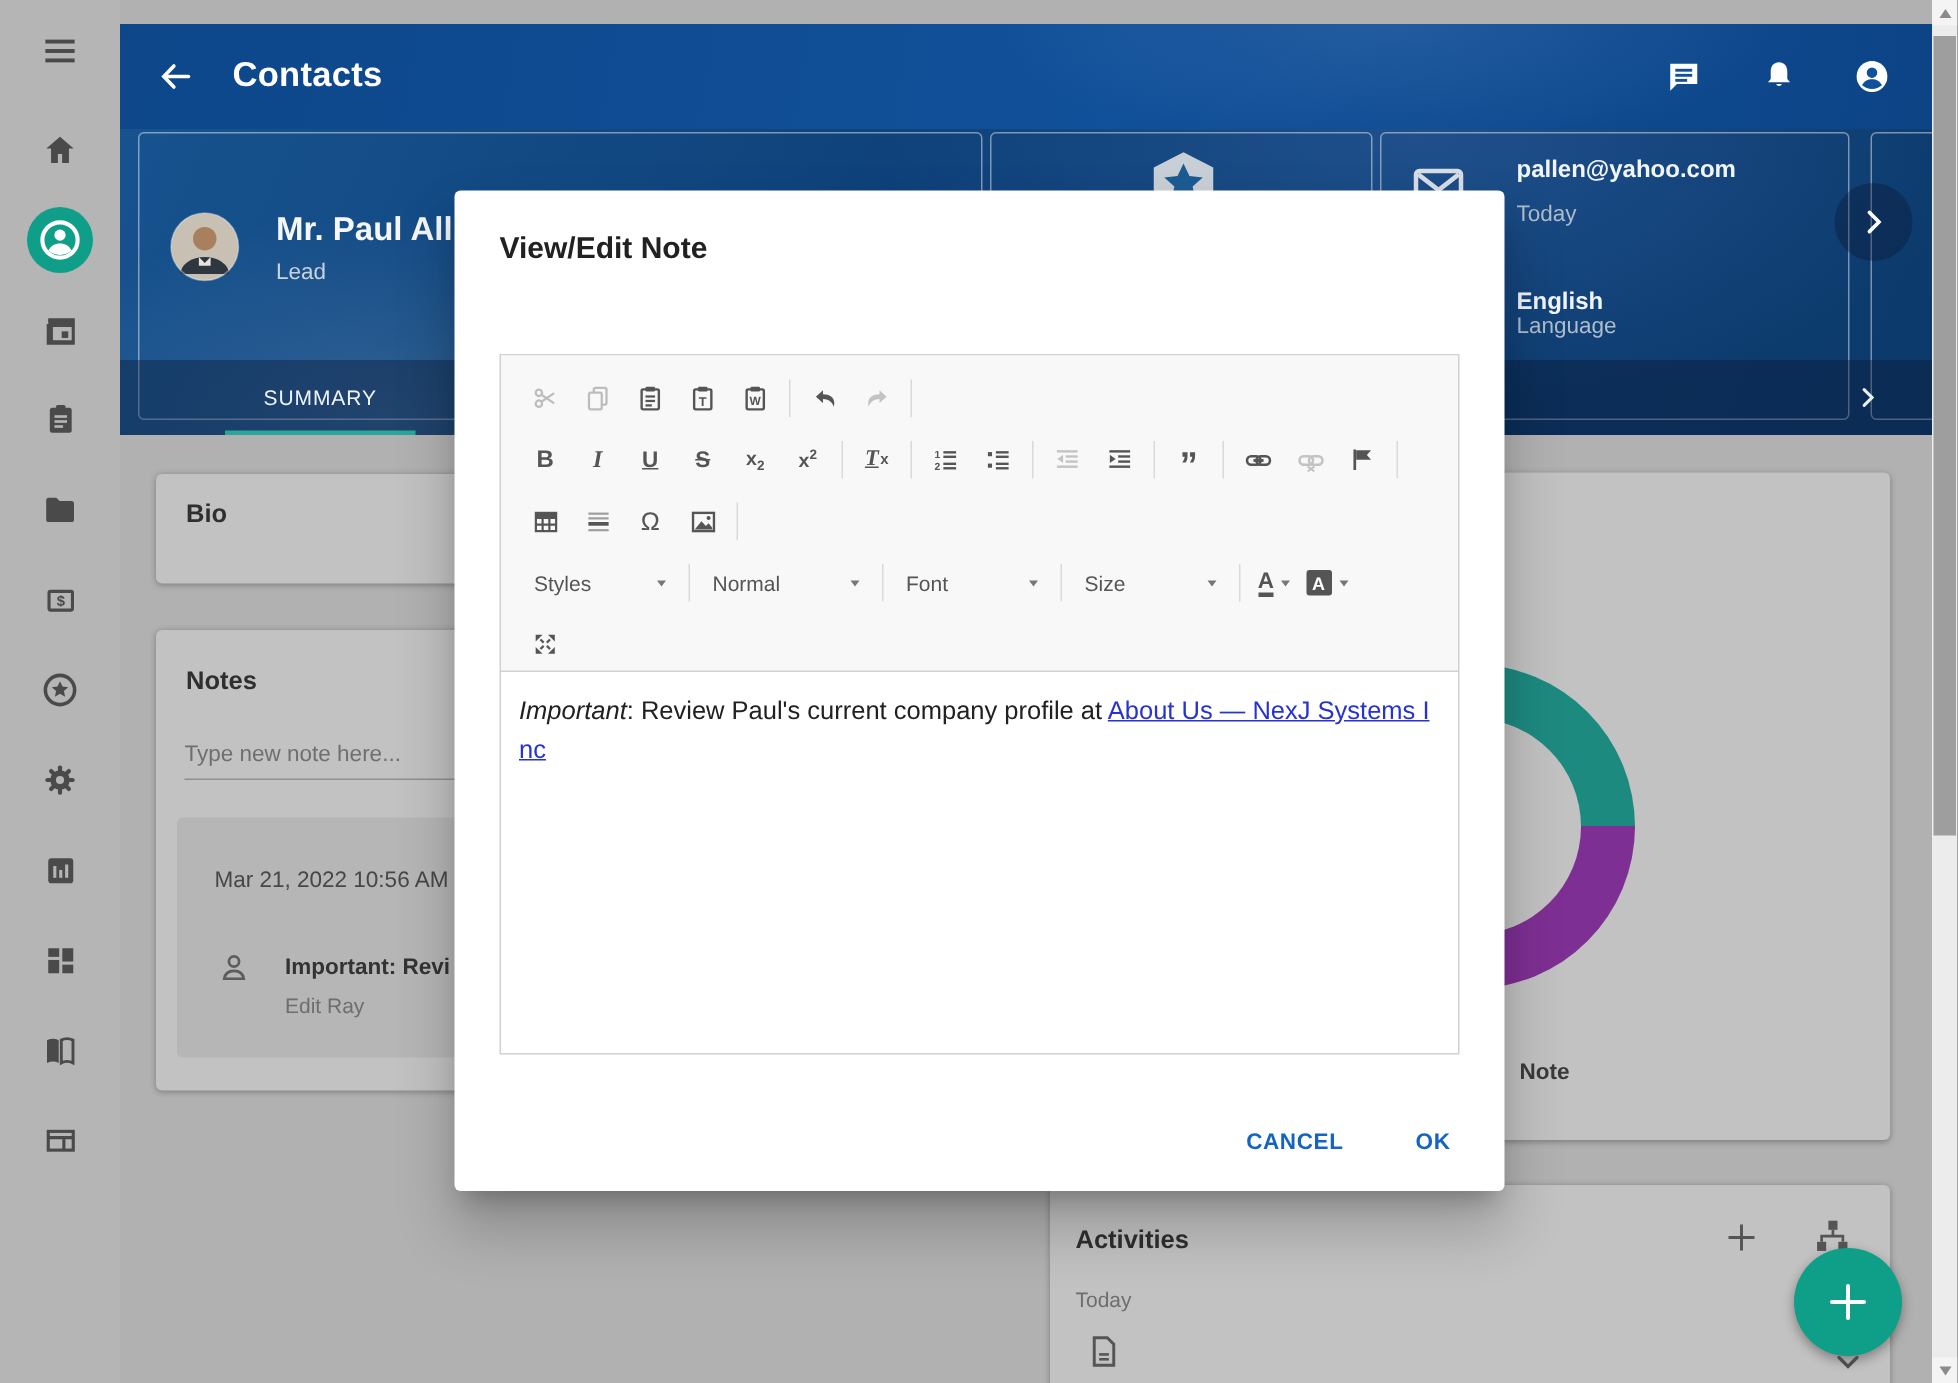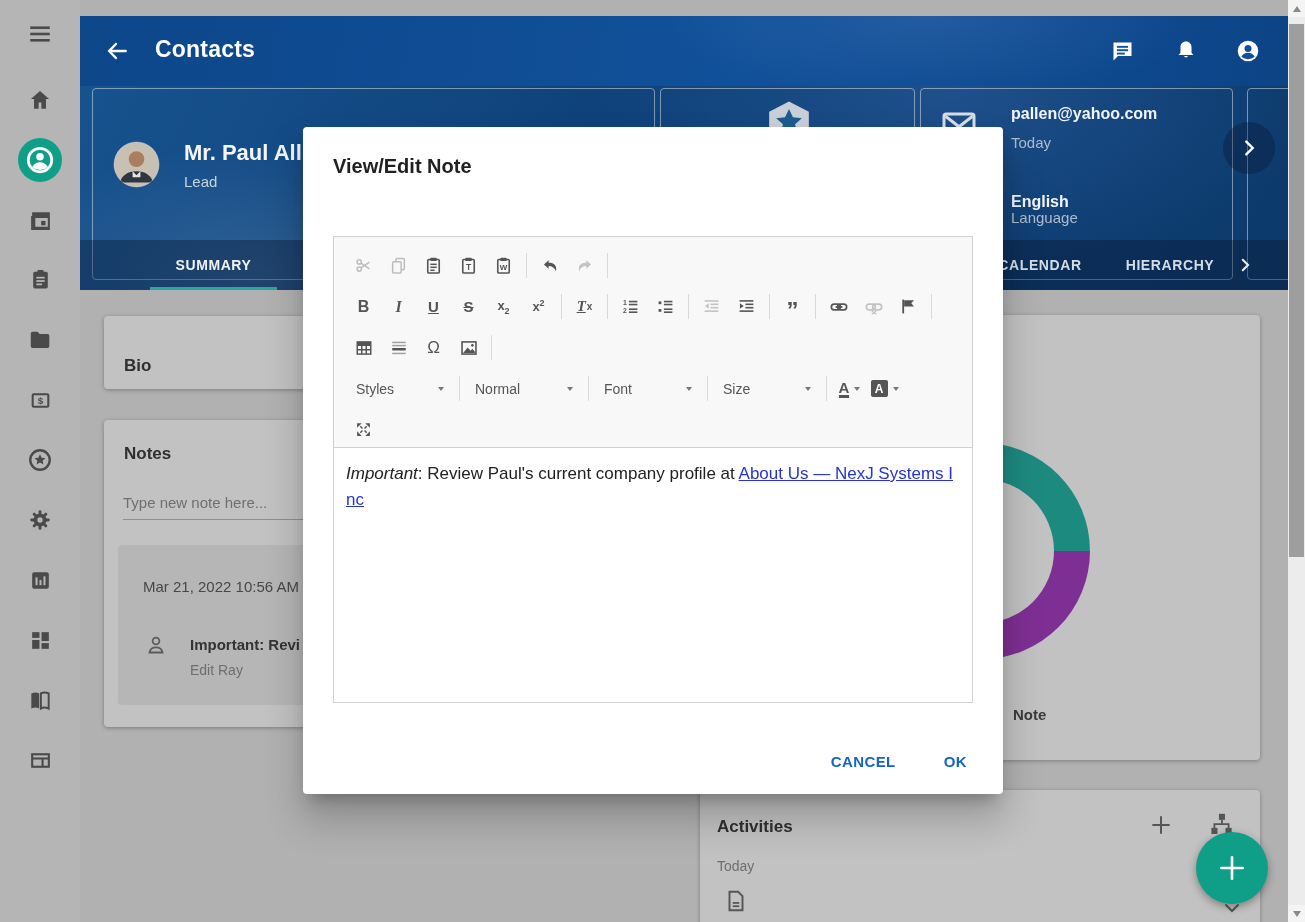--- a/index.html
+++ b/index.html
@@ -20,21 +20,21 @@
   .hicon{position:absolute;top:18px;width:34px;height:34px;display:flex;align-items:center;justify-content:center;}
 
   
   .hero{left:80px;top:70px;width:1208px;height:220px;z-index:4;
     background:radial-gradient(420px 220px at 15% 95%,rgba(125,155,185,.28),transparent 62%),
                radial-gradient(520px 260px at 72% 10%,rgba(45,95,160,.55),transparent 70%),
                linear-gradient(115deg,#17538f,#0e4078 45%,#0c3a6c);}
   .hcard{position:absolute;top:1px;height:192px;border:1px solid rgba(255,255,255,.45);border-radius:4px;margin-top:17px;}
   .tabbar{position:absolute;left:0;top:170px;width:1208px;height:50px;background:rgba(8,22,48,.38);}
   .tab{position:absolute;top:0;height:50px;display:flex;align-items:center;justify-content:center;
-       font-size:14px;letter-spacing:.6px;color:#d4dde6;font-weight:bold;}
+       font-size:14px;letter-spacing:.6px;color:#d4dde6;font-weight:normal;}
   .tab.active{color:#eef3f8;}
   .tab.active::after{content:"";position:absolute;left:0;bottom:0;width:100%;height:3px;background:#2aa79a;}
   .heroname{color:#f4f6f8;font-size:22px;font-weight:bold;}
   .herosub{color:#c9d3dd;font-size:15px;}
   .heromail{color:#f2f5f8;font-size:16px;font-weight:bold;}
   .herolabel{color:#aebdcb;font-size:15px;}
   .circbtn{position:absolute;width:52px;height:52px;border-radius:50%;background:rgba(8,20,45,.35);
            display:flex;align-items:center;justify-content:center;}
 
   
@@ -272,32 +272,30 @@
     <div class="hcard" style="left:1167px;width:45px"></div>
 
     <div class="circbtn" style="left:1143px;top:52px">
       <svg width="22" height="22" viewBox="0 0 24 24">
           <path d="m9 5 7 7-7 7" fill="none" stroke="#fff" stroke-width="2.6" stroke-linecap="round"></path>
         </svg>
     </div>
 
     <div class="tabbar">
       <div class="tab active" style="left:70px;width:127px">SUMMARY</div>
-      <div class="tab" style="left:905px;width:110px">CALENDAR</div>
-      <div class="tab" style="left:1035px;width:110px">HIERARCHY</div>
       <div class="tab" style="left:1150px;width:30px">
         <svg width="18" height="18" viewBox="0 0 24 24">
             <path d="m9 5 7 7-7 7" fill="none" stroke="#e8eef4" stroke-width="2.8" stroke-linecap="round"></path>
           </svg>
       </div>
     </div>
   </div>
 
   <div class="card" style="left:104px;top:316px;width:562px;height:73px">
-    <div class="ctitle" style="left:20px;top:40px">Bio</div>
+    <div class="ctitle" style="left:20px;top:17px">Bio</div>
   </div>
 
   <div class="card" style="left:104px;top:420px;width:562px;height:307px">
     <div class="ctitle" style="left:20px;top:24px">Notes</div>
     <div class="abs" style="left:19px;top:74px;width:524px;border-bottom:1px solid #8f8f8f;padding-bottom:8px;font-size:15px;color:#6f6f6f">Type new note here...</div>
     <div class="noteitem" style="left:14px;top:125px;width:534px;height:160px">
       <div class="abs" style="left:25px;top:33px;font-size:15px;color:#474747">Mar 21, 2022 10:56 AM</div>
       <div class="abs" style="left:26px;top:88px">
         <svg width="24" height="24" viewBox="0 0 24 24">
             <g fill="none" stroke="#5c5c5c" stroke-width="1.8">

